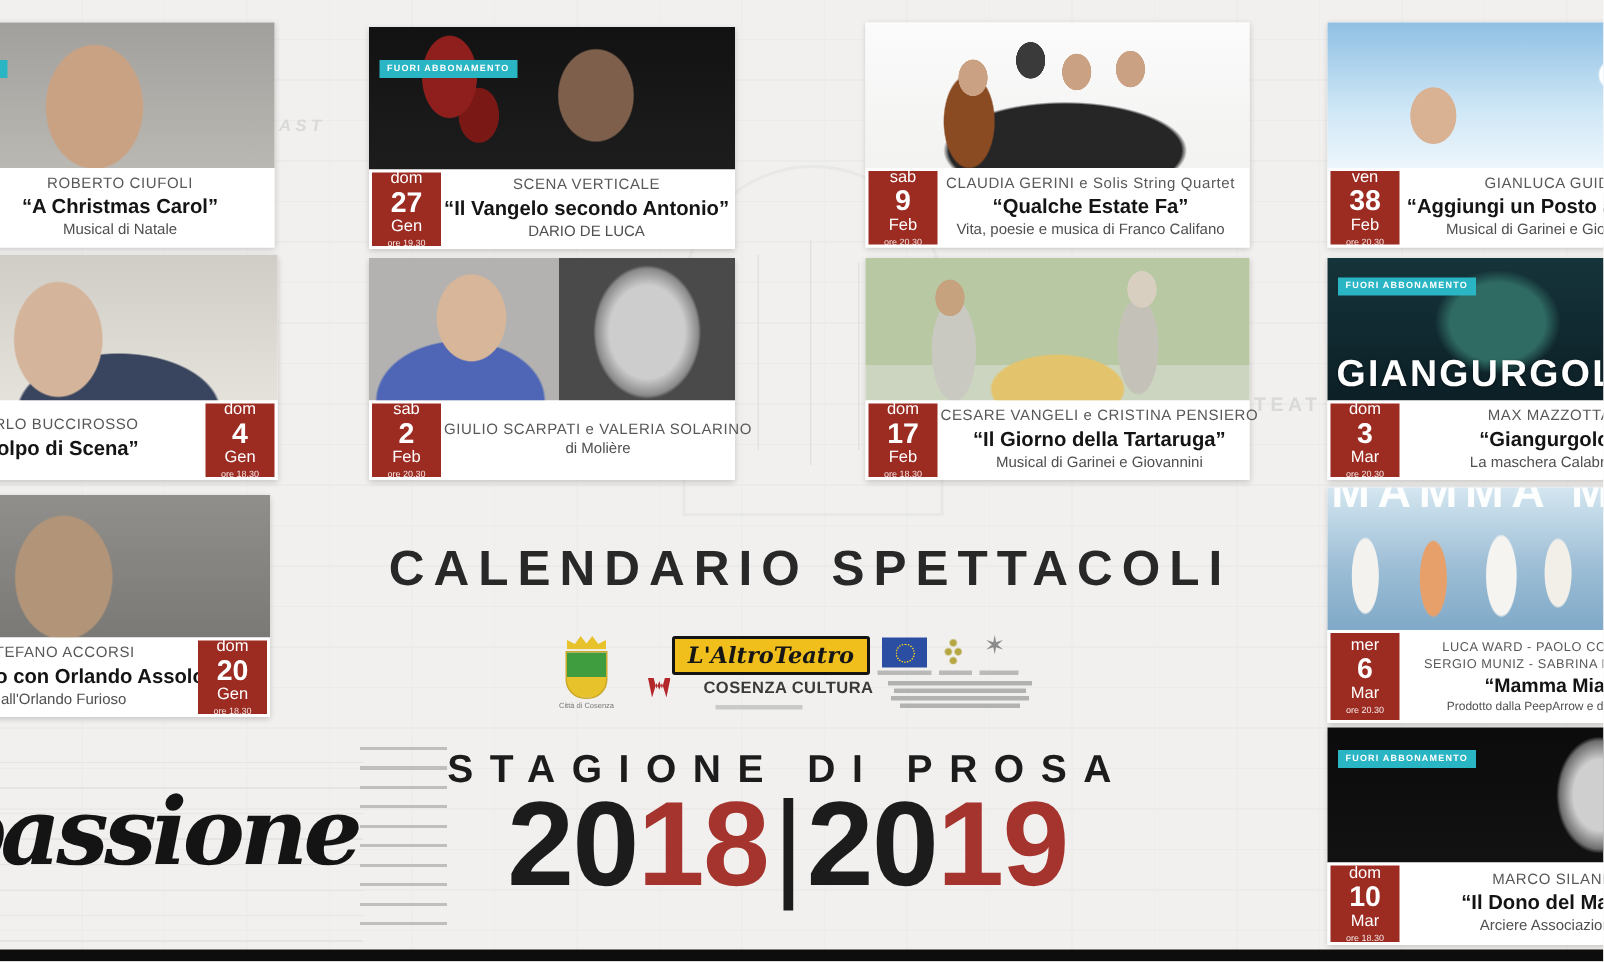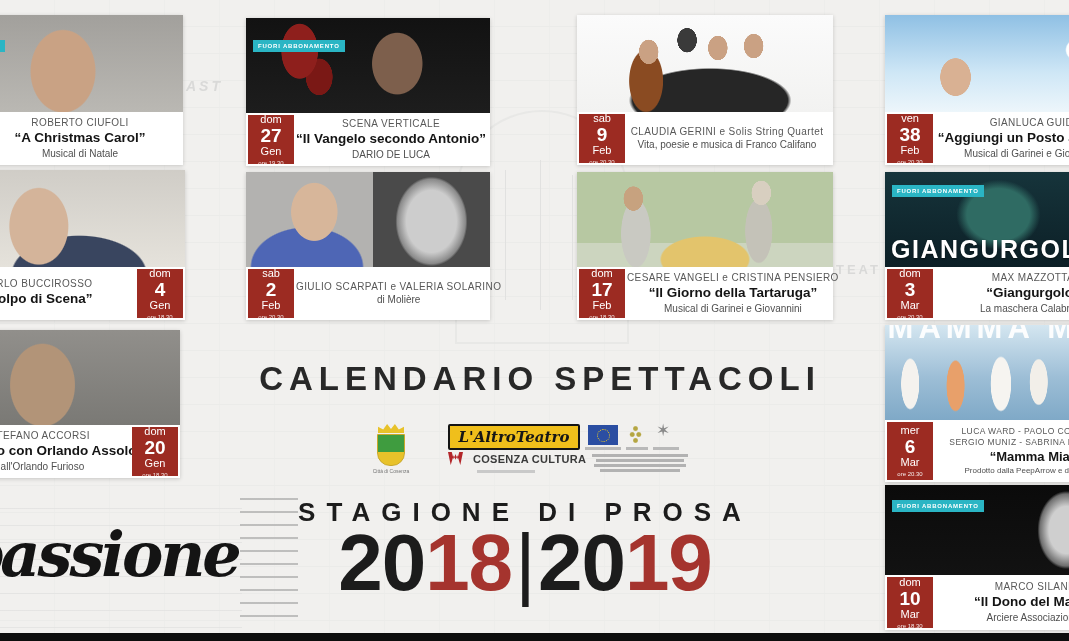--- a/index.html
+++ b/index.html
@@ -121,21 +121,21 @@
   
   .crest{position:absolute;left:370px;top:424px;width:42px;}
   .crest .crown{width:26px;height:9px;margin:0 auto;background:#e8c22a;
     clip-path:polygon(0 100%,0 30%,20% 60%,35% 0,50% 55%,65% 0,80% 60%,100% 30%,100% 100%);}
   .crest .shield{width:26px;height:30px;margin:1px auto 0;border:1px solid #c9a82a;
     background:linear-gradient(180deg,#3f9c3f 0 55%,#e8c22a 55% 100%);border-radius:0 0 13px 13px;}
   .crest .caption{font-size:5px;color:#777;text-align:center;margin-top:2px;white-space:nowrap;}
   .at-box{position:absolute;left:448px;top:424px;width:128px;height:22px;background:#f0bf1b;
     border:2px solid #141414;border-radius:2px;display:flex;align-items:center;justify-content:center;
     font-family:"DejaVu Serif",serif;font-style:italic;font-weight:bold;font-size:15px;color:#161616;}
-  .cc-row{position:absolute;left:448px;top:452px;display:flex;align-items:flex-end;gap:10px;}
+  .cc-row{position:absolute;left:432px;top:452px;display:flex;align-items:flex-end;gap:22px;}
   .cc-emblem{width:15px;height:13px;background:#b3262a;
     clip-path:polygon(0 0,18% 100%,38% 25%,50% 60%,62% 25%,82% 100%,100% 0,75% 0,62% 55%,50% 15%,38% 55%,25% 0);}
   .cc-text{font-size:11px;font-weight:bold;color:#3a3a3a;letter-spacing:.3px;white-space:nowrap;}
   .cc-tag{position:absolute;left:477px;top:470px;width:58px;height:3px;background:#c9c9c9;}
   .eu{position:absolute;left:588px;top:425px;width:30px;height:20px;background:#2b4ea2;
     display:flex;align-items:center;justify-content:center;}
   .eu-stars{width:11px;height:11px;border:1px dotted #ffd617;border-radius:50%;}
   .em2{position:absolute;left:629px;top:426px;width:13px;height:17px;
     background:radial-gradient(3px 3px at 50% 15%,#b5a642 60%,rgba(0,0,0,0)),
                radial-gradient(3px 3px at 25% 50%,#b5a642 60%,rgba(0,0,0,0)),
@@ -158,21 +158,21 @@
 
 <div class="poster">
 
   <div class="bg-texture"></div>
   <div class="sk-arch"></div>
   <div class="sk-line" style="left:505px;top:170px;height:130px;"></div>
   <div class="sk-line" style="left:540px;top:160px;height:150px;"></div>
   <div class="sk-line" style="left:572px;top:175px;height:125px;"></div>
   <div class="sk-bricks"></div>
   <div class="sk-dashes"></div>
-  <span class="sk-text" style="left:186px;top:78px;font-size:14px;font-style:italic;">AST</span>
+  <span class="sk-text" style="left:186px;top:78px;font-size:11px;font-style:italic;">AST</span>
   <span class="sk-text" style="left:836px;top:262px;font-size:13px;">TEAT</span>
 
   <div class="card" id="c0">
     <div class="photo ph0">
       <span class="ribbon" style="top:25px;left:-20px;">FUORI ABBONAMENTO</span>
     </div>
     <div class="info pad-l">
       <div class="txt">
         <div class="names">ROBERTO CIUFOLI</div>
         <div class="title">“A Christmas Carol”</div>
@@ -253,20 +253,21 @@
     <div class="photo ph5"></div>
     <div class="info pad-l">
       <div class="dbadge l">
         <span class="dow">sab</span>
         <span class="day">9</span>
         <span class="mon">Feb</span>
         <span class="time">ore 20.30</span>
       </div>
       <div class="txt">
         <div class="names">CLAUDIA GERINI e Solis String Quartet</div>
+        <div class="title">“Qualche Estate Fa”</div>
         <div class="sub">Vita, poesie e musica di Franco Califano</div>
       </div>
     </div>
   </div>
 
   <div class="card" id="c6">
     <div class="photo ph6"></div>
     <div class="info pad-l">
       <div class="dbadge l">
         <span class="dow">dom</span>

